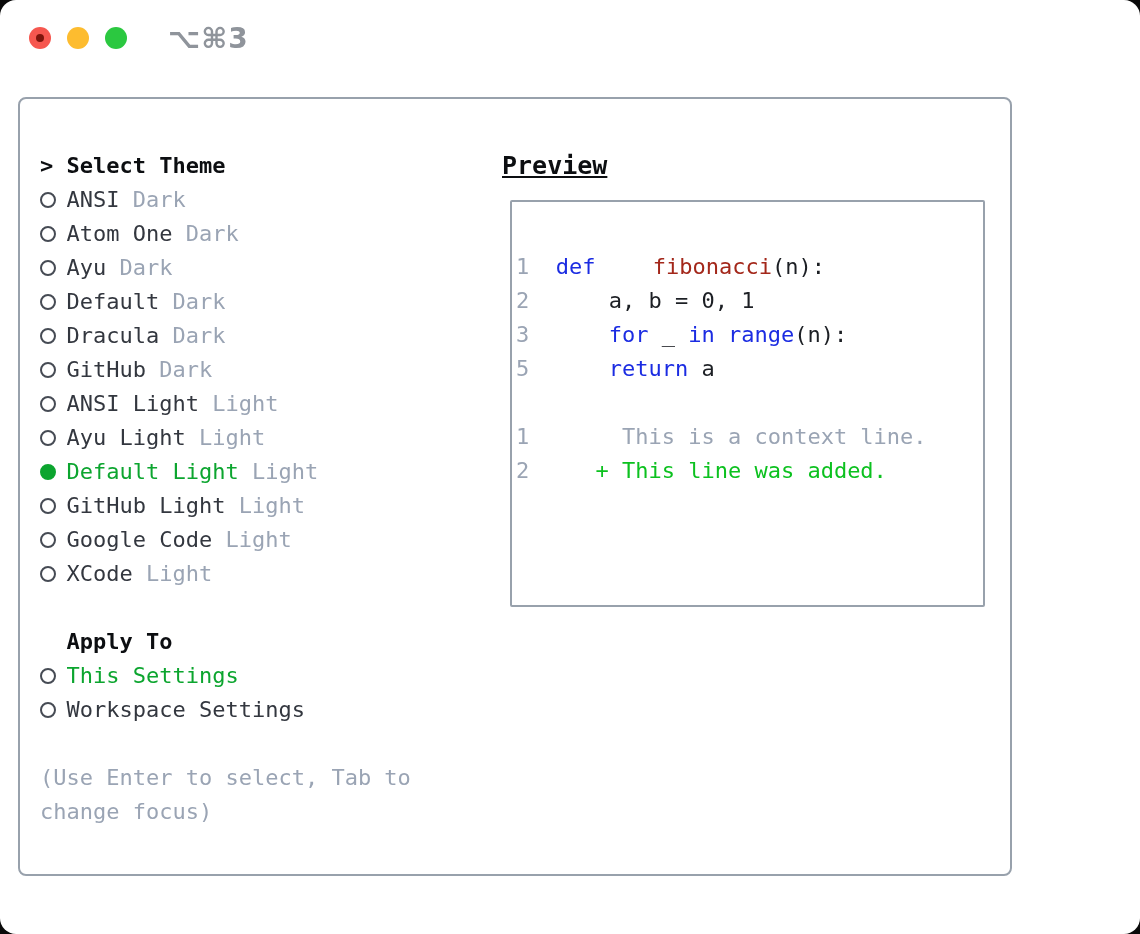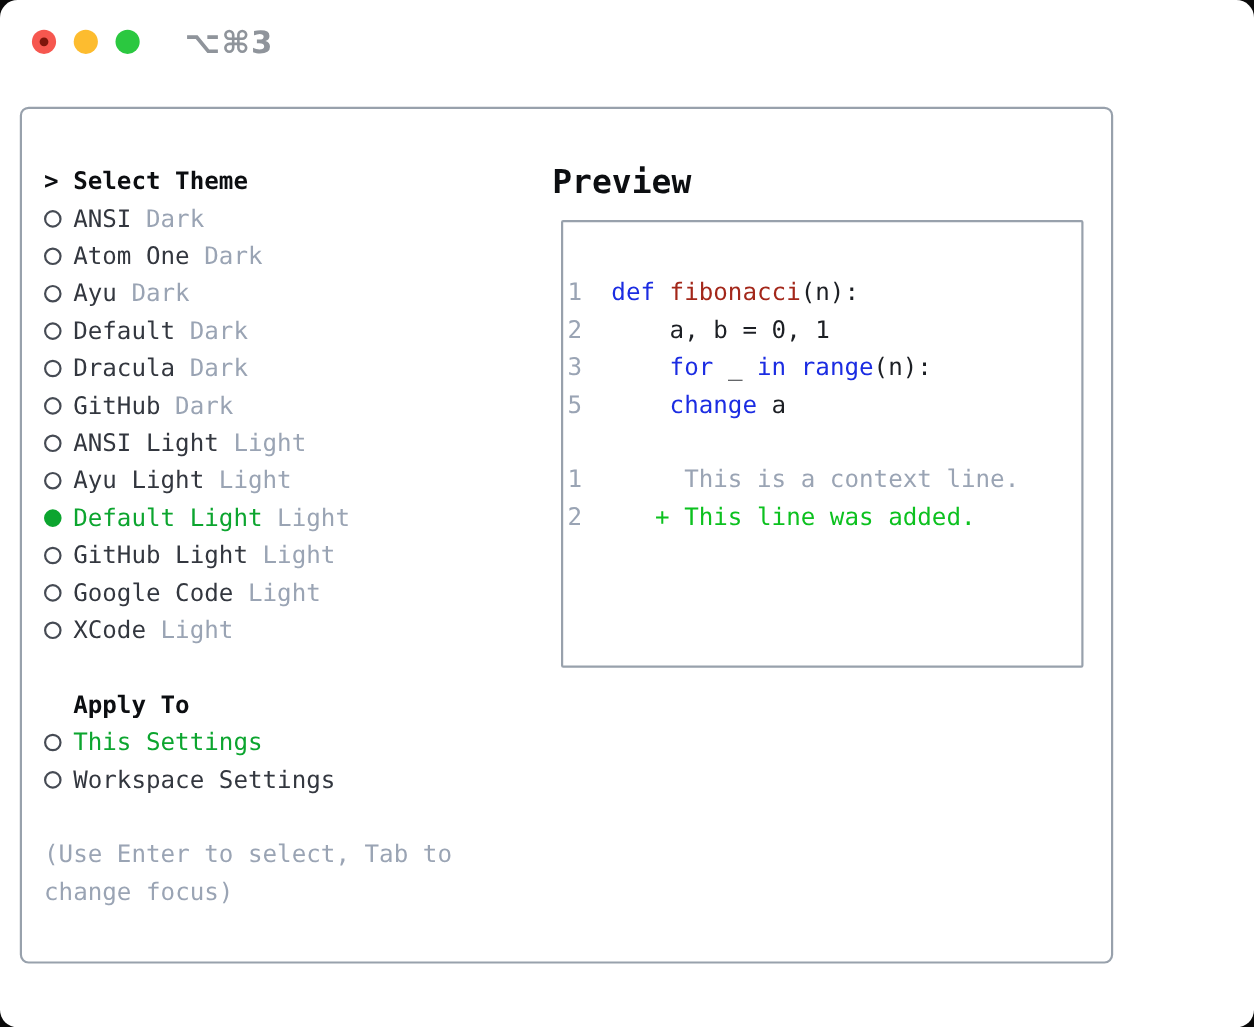--- a/index.html
+++ b/index.html
@@ -37,28 +37,28 @@
   .item .name { color:var(--text-dark); }
   .item.selected .name { color:var(--accent-green); }
   .variant { color:var(--muted); margin-left:1ch; }
   .spacer { height:34px; }
   .opt .name { color:var(--text-dark); }
   .opt.selected .name { color:var(--accent-green); }
   .help { width:28ch; color:var(--muted); white-space:normal; line-height:34px; }
 
   
   .preview-panel { position:absolute; left:482px; top:50px; }
-  .preview-title { font-size:30px; line-height:34px; font-weight:bold; color:var(--heading); }
+  .preview-title { font-size:25px; line-height:34px; font-weight:bold; color:var(--heading);text-decoration:underline; }
   .preview-box { margin-left:8px; margin-top:17px; width:475px; height:407px;
                  border:2px solid var(--border); border-radius:2px; background:#fff;
                  padding:48px 4px 0 4px; overflow:hidden; }
   .cl { font-size:22px; line-height:34px; height:34px; white-space:pre; color:var(--code-plain); }
   .ln { display:inline-block; width:3ch; color:var(--muted); }
   .kw { color:var(--kw-blue); }
-  .fn { color:var(--fn-red); }
+  .fn { color:var(--fn-red);margin-left:44px; }
   .pl { color:var(--code-plain); }
   .ctx { color:var(--muted); }
   .del { color:var(--diff-deleted); }
   .add { color:var(--diff-added); }
 </style>
 </head>
 <body>
 
 <div class="window">
 
@@ -97,21 +97,21 @@
 
       <div class="help">(Use Enter to select, Tab to change focus)</div>
     </div>
 
     <div class="preview-panel">
       <div class="preview-title">Preview</div>
       <div class="preview-box">
         <div class="cl"><span class="ln">1</span><span class="kw">def </span><span class="fn">fibonacci</span><span class="pl">(n):</span></div>
         <div class="cl"><span class="ln">2</span><span class="pl">    a, b = 0, 1</span></div>
         <div class="cl"><span class="ln">3</span><span class="pl">    </span><span class="kw">for</span><span class="pl"> _ </span><span class="kw">in</span><span class="pl"> </span><span class="kw">range</span><span class="pl">(n):</span></div>
-        <div class="cl"><span class="ln">5</span><span class="pl">    </span><span class="kw">change</span><span class="pl"> a</span></div>
+        <div class="cl"><span class="ln">5</span><span class="pl">    </span><span class="kw">return</span><span class="pl"> a</span></div>
         <div class="cl"></div>
         <div class="cl"><span class="ln">1</span><span class="ctx">     This is a context line.</span></div>
         <div class="cl"><span class="ln">2</span><span class="add">   + This line was added.</span></div>
       </div>
     </div>
 
   </div>
 </div>
 
 </body></html>

